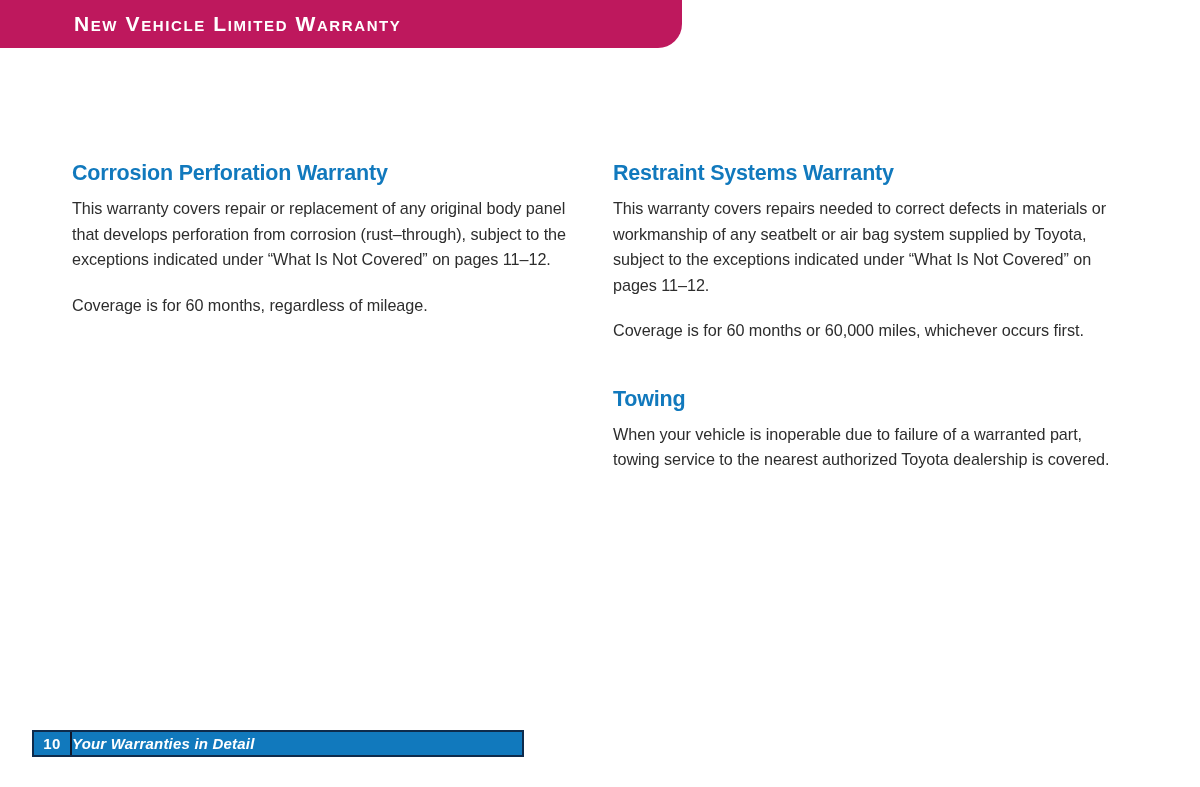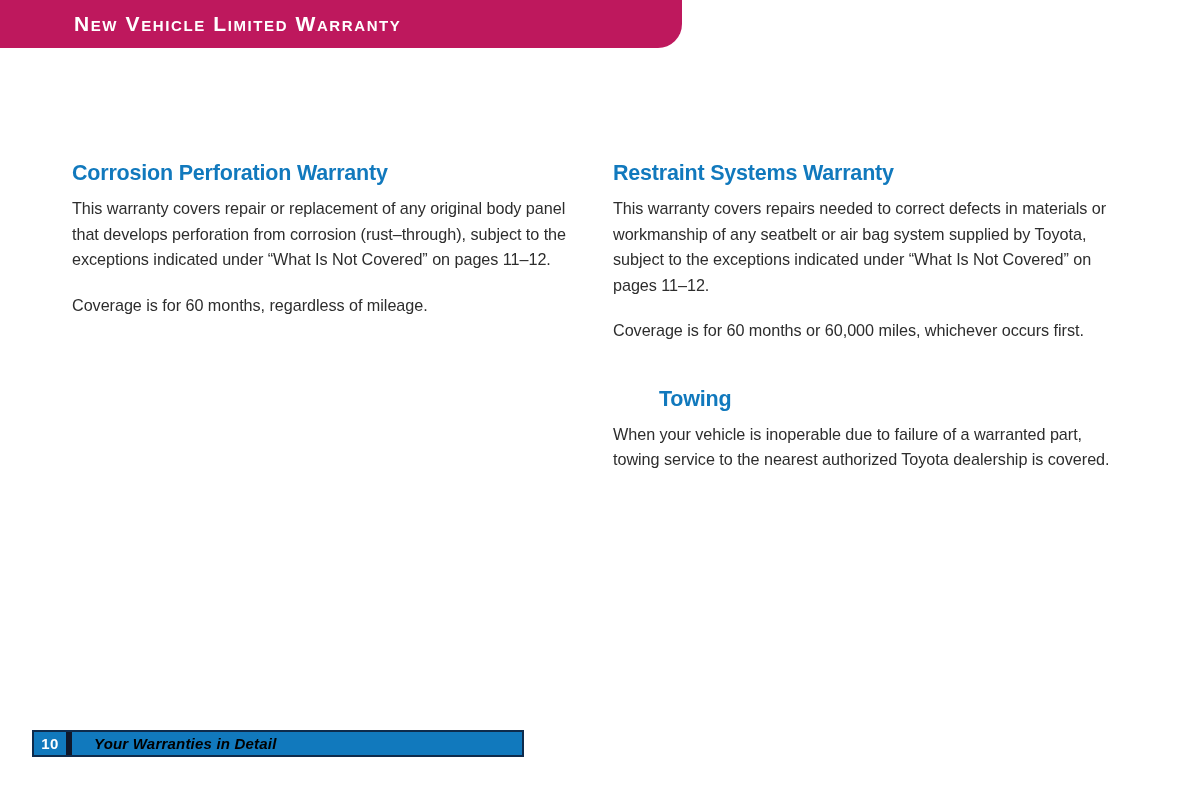--- a/index.html
+++ b/index.html
@@ -67,21 +67,20 @@
     padding: 0;
     color: #1179bd;
     font-family: "Liberation Sans", sans-serif;
     font-weight: bold;
     font-size: 21.5px;
     line-height: 26px;
     letter-spacing: -0.2px;
   }
   h2.section-heading.spaced-top {
     margin-top: 42px;
-    margin-left: 46px;
   }
 
   p.body-text {
     margin: 0 0 20px 0;
     padding: 0;
     color: #2d2d2d;
     font-family: "Liberation Sans", sans-serif;
     font-size: 16.2px;
     line-height: 25.5px;
     letter-spacing: -0.05px;
@@ -102,36 +101,35 @@
     height: 27px;
     box-sizing: border-box;
     border: 2px solid #0e2b4c;
     background: #1179bd;
     display: flex;
     align-items: stretch;
   }
   .footer-page-number {
     width: 38px;
     box-sizing: border-box;
-    border-right: 6px solid #0f172a;
+    border-right: 2px solid #0f172a;
     display: flex;
     align-items: center;
     justify-content: center;
     color: #ffffff;
     font-family: "Liberation Sans", sans-serif;
     font-weight: bold;
     font-size: 15px;
     letter-spacing: 0.3px;
   }
   .footer-label {
     flex: 1;
     display: flex;
     align-items: center;
-    padding-left: 22px;
-    color: #000000;
+    color: #ffffff;
     font-family: "Liberation Sans", sans-serif;
     font-weight: bold;
     font-style: italic;
     font-size: 15px;
     letter-spacing: 0.2px;
     white-space: nowrap;
   }
 </style>
 </head>
 <body>

